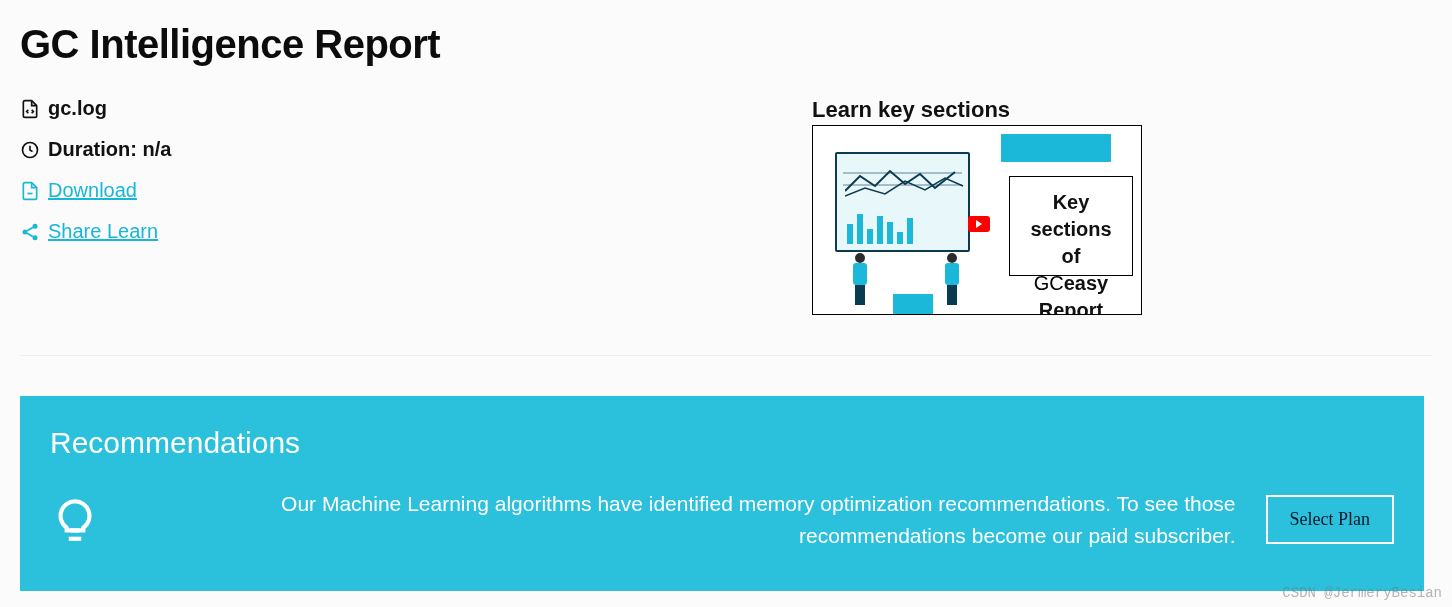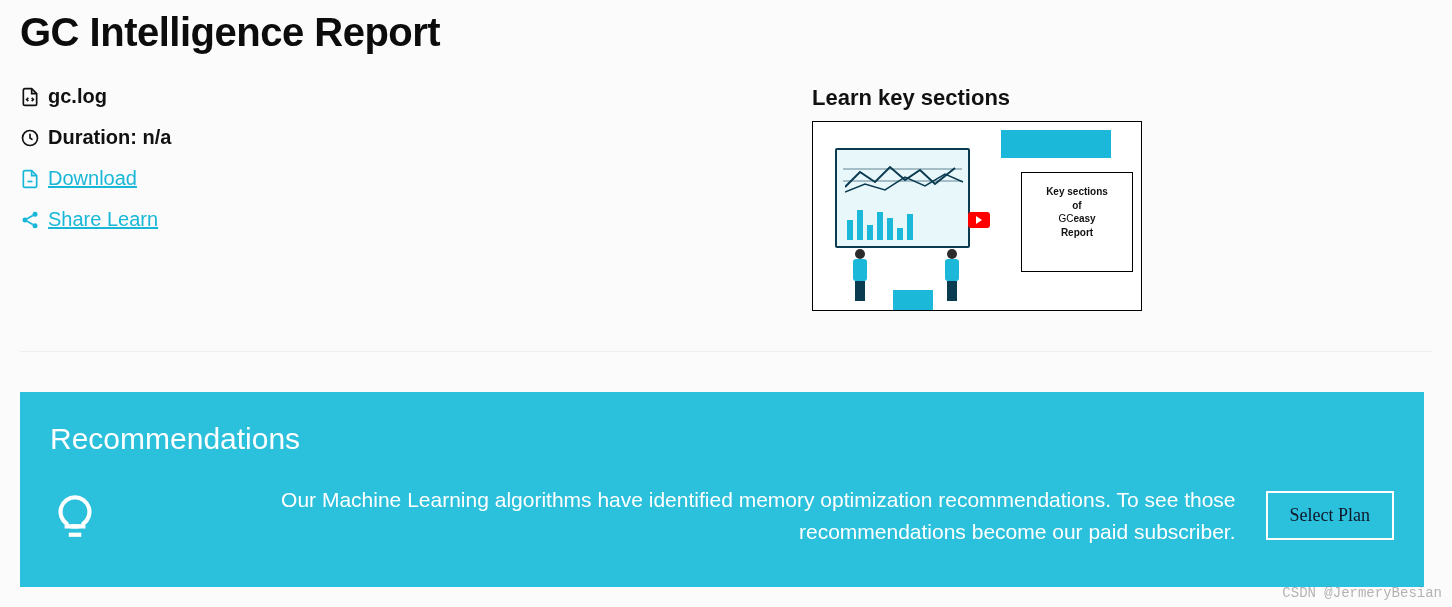--- a/index.html
+++ b/index.html
@@ -3,21 +3,21 @@
 <meta charset="utf-8">
 <style>
   * { box-sizing: border-box; margin: 0; padding: 0; }
   body {
     font-family: "Helvetica Neue", Helvetica, Arial, sans-serif;
     background: #fbfbfb;
     color: #111;
     width: 1452px;
   }
   .container {
-    padding: 0 20px;
+    padding: 12px 20px;
   }
   h1.page-title {
     font-size: 40px;
     font-weight: 700;
     letter-spacing: -0.5px;
     padding: 10px 0 30px 0;
     color: #0c0c0c;
   }
   .top-row {
     display: flex;
@@ -51,21 +51,21 @@
   }
   .meta-item.link .icon-slot svg { color: #18b7d8; }
   .meta-item .icon-slot svg { color: #111; }
 
   .learn-col {
     width: 620px;
   }
   .learn-title {
     font-size: 22px;
     font-weight: 700;
-    margin-bottom: 10px;
+    margin-bottom: 2px;
   }
   .video-thumb {
     width: 330px;
     height: 190px;
     border: 1px solid #000;
     position: relative;
     background: #fff;
     overflow: hidden;
   }
   .video-thumb .top-bar {
@@ -134,27 +134,27 @@
   }
   .yt-icon::after {
     content: "";
     border-left: 6px solid #fff;
     border-top: 4px solid transparent;
     border-bottom: 4px solid transparent;
   }
   .key-card {
     position: absolute;
     right: 8px; top: 50px;
-    width: 112px; height: 100px;
+    width: 124px; height: 100px;
     background: #fff;
     border: 1px solid #000;
     text-align: center;
     padding-top: 12px;
     font-family: Arial, sans-serif;
-    font-size: 10px;
+    font-size: 20px;
     line-height: 1.35;
     font-weight: 700;
   }
   .key-card .gc { color: #000000; font-weight: 400; }
 
   .reco-panel {
     margin: 40px 8px 0 0;
     background: #2bc0dc;
     color: #fff;
     padding: 30px 30px 40px 30px;

